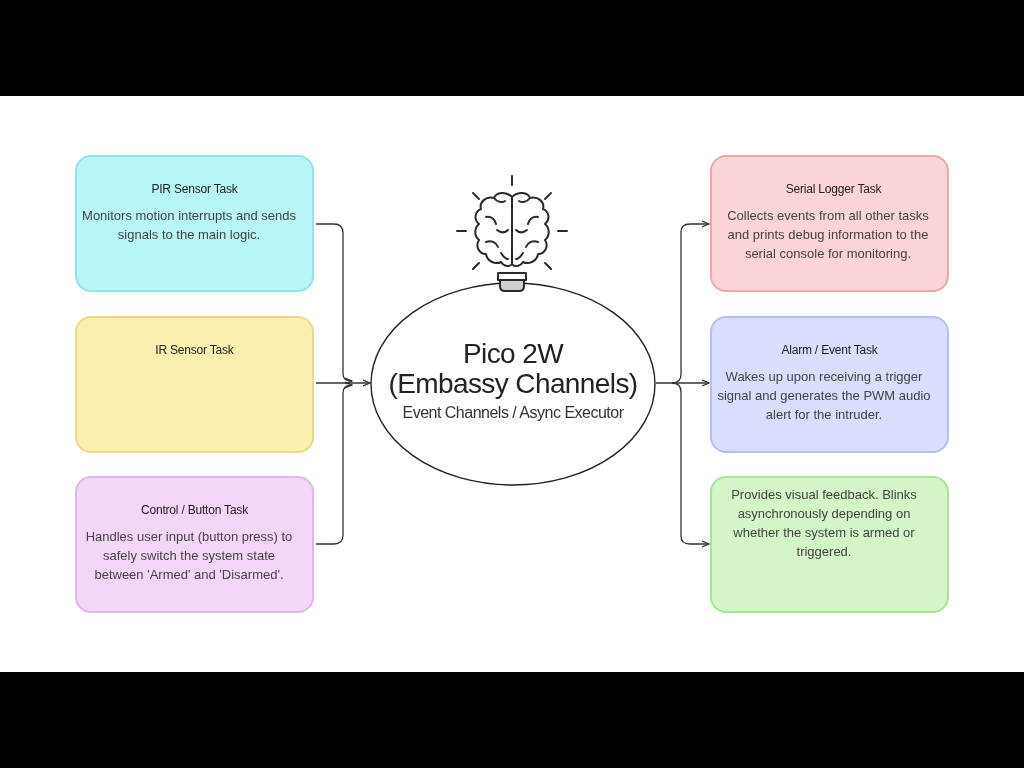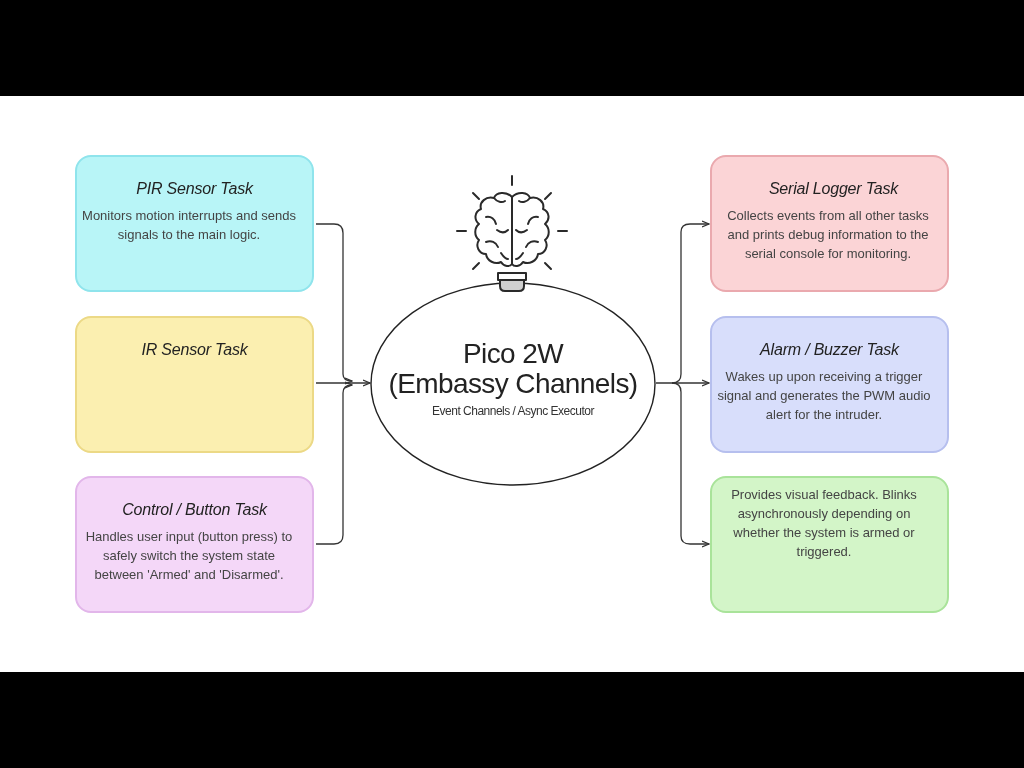--- a/index.html
+++ b/index.html
@@ -11,31 +11,30 @@
     .canvas {
       position: absolute; left: 0; top: 96px; width: 1024px; height: 576px;
       background: #ffffff;
     }
     .task-box {
       position: absolute; width: 239px; height: 137px;
       box-sizing: border-box; border-radius: 16px; border: 2px solid;
       text-align: center; color: #333;
     }
     .task-title {
-      margin-top: 22px; font-size: 16px; color: #222; line-height: 20px;
+      margin-top: 22px; font-size: 12px; color: #222; line-height: 20px;
       letter-spacing: -0.2px;
-      font-style: italic;
     }
     .task-desc {
       margin: 7px 14px 0 3px; font-size: 13px; line-height: 19px; color: #444;
     }
     #links { position: absolute; left: 0; top: 0; }
     .hub-text { position: absolute; left: 370px; width: 286px; text-align: center; color: #222; }
     .hub-title { top: 243px; font-size: 28px; line-height: 30px; letter-spacing: -0.6px; }
-    .hub-sub { top: 308px; font-size: 12px; color: #333; letter-spacing: -0.5px; }
+    .hub-sub { top: 308px; font-size: 16px; color: #333; letter-spacing: -0.5px; }
   </style>
 </head>
 <body>
 
 <div class="canvas">
 
   <svg id="links" width="1024" height="576" viewBox="0 0 1024 576">
     <defs>
       <marker id="arr" markerWidth="8" markerHeight="8" refX="7" refY="4" orient="auto" markerUnits="userSpaceOnUse">
         <path d="M0,1 L7,4 L0,7" fill="none" stroke="#333" stroke-width="1.2"></path>
@@ -102,20 +101,20 @@
   <div class="task-box" id="in2" style="left: 75px; top: 380px; background: rgb(244, 215, 248); border-color: rgb(226, 182, 234);">
     <div class="task-title">Control / Button Task</div>
     <div class="task-desc">Handles user input (button press) to safely switch the system state between 'Armed' and 'Disarmed'.</div>
   </div>
 
   <div class="task-box" id="out0" style="left: 710px; top: 59px; background: rgb(251, 212, 214); border-color: rgb(234, 169, 174); padding-left: 8px;">
     <div class="task-title">Serial Logger Task</div>
     <div class="task-desc">Collects events from all other tasks and prints debug information to the serial console for monitoring.</div>
   </div>
   <div class="task-box" id="out1" style="left: 710px; top: 220px; background: rgb(216, 222, 251); border-color: rgb(182, 191, 238);">
-    <div class="task-title">Alarm / Buzzer Task</div>
+    <div class="task-title">Alarm / Event Task</div>
     <div class="task-desc">Wakes up upon receiving a trigger signal and generates the PWM audio alert for the intruder.</div>
   </div>
   <div class="task-box" id="out2" style="left: 710px; top: 380px; background: rgb(211, 245, 200); border-color: rgb(169, 227, 154);">
     <div class="task-desc">Provides visual feedback. Blinks asynchronously depending on whether the system is armed or triggered.</div>
   </div>
 
 </div>
 
 </body></html>

